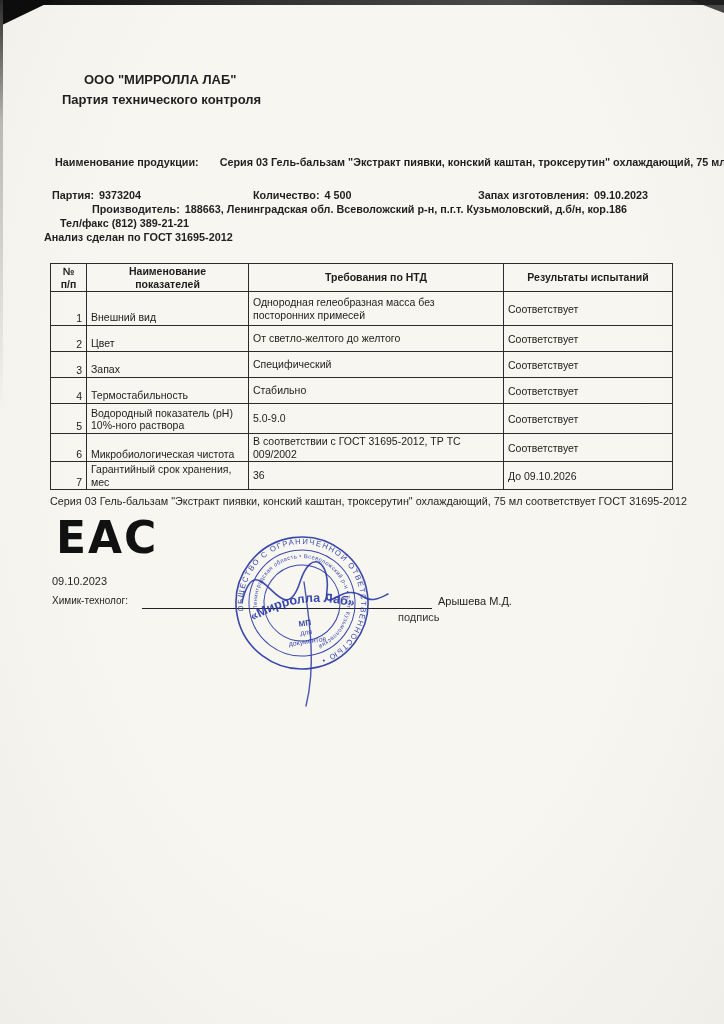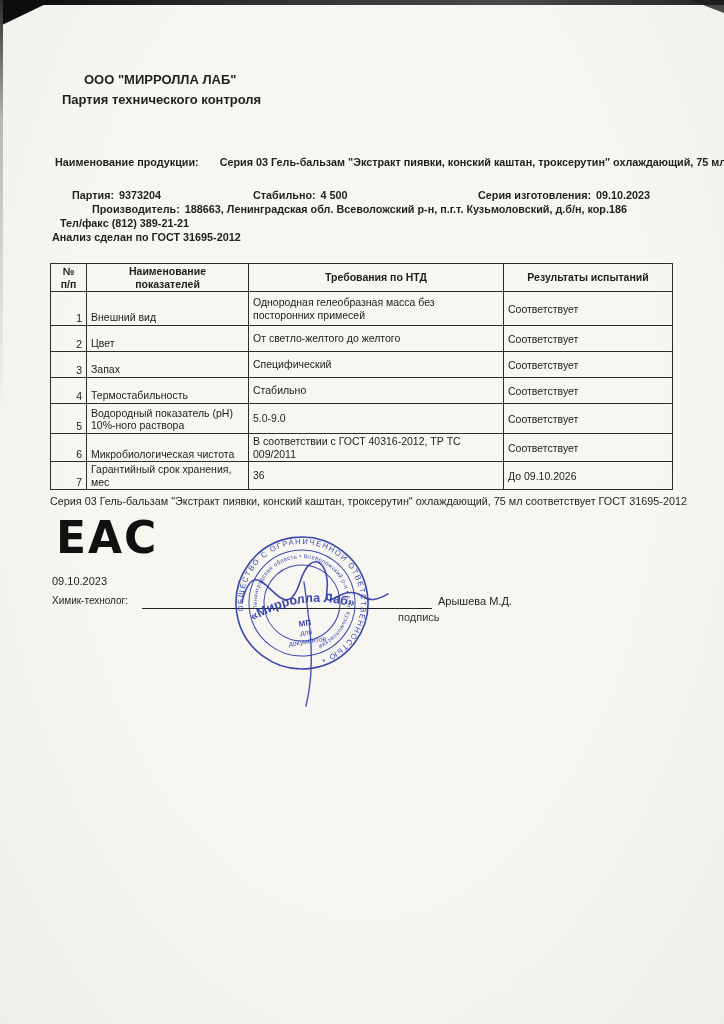--- a/index.html
+++ b/index.html
@@ -17,26 +17,26 @@
   .corner-tr{top:0;right:0;width:0;height:0;border-top:13px solid #1d1d1d;border-left:34px solid transparent;opacity:.8;}
   .edge-left{top:0;left:0;bottom:0;width:3px;background:linear-gradient(#2a2a2a,#b9b9b2 12%,rgba(0,0,0,0) 40%);}
   
   .org{left:84px;top:72px;font-size:13px;}
   .dept{left:62px;top:92px;font-size:13px;}
   .title{left:0;right:0;top:120px;text-align:center;font-size:15px;letter-spacing:.2px;}
   
   .info-line{font-size:10.8px;white-space:nowrap;}
   .product{left:55px;top:156px;}
   .product .val{margin-left:16px;}
-  .batch{left:52px;top:189px;margin-left:20px;}
+  .batch{left:52px;top:189px;}
   .qty{left:253px;top:189px;}
   .made{left:478px;top:189px;}
   .mfr{left:52px;top:203px;padding-left:40px;}
   .phone{left:60px;top:217px;}
-  .analysis{left:52px;top:231px;}
+  .analysis{left:44px;top:231px;}
   .lbl{margin-right:5px;text-align:center;}
   
   .tbl-wrap{left:50px;top:263px;}
   table.qtable{border-collapse:collapse;width:622px;table-layout:fixed;font-size:10.5px;color:#1c1c1c;}
   table.qtable th,table.qtable td{border:1px solid #2b2b2b;padding:1px 4px;overflow:hidden;}
   table.qtable th{font-weight:bold;text-align:center;vertical-align:middle;white-space:pre-line;line-height:1.15;}
   td.c-num{text-align:right;vertical-align:bottom;padding-right:2px;}
   td.c-name{vertical-align:bottom;white-space:pre-line;line-height:1.2;}
   td.c-req{vertical-align:middle;line-height:1.2;}
   td.c-res{vertical-align:middle;}
@@ -67,24 +67,24 @@
   <div class="abs org b">ООО "МИРРОЛЛА ЛАБ"</div>
   <div class="abs dept b">Партия технического контроля</div>
 
   <div class="abs info-line b product">
     <span class="lbl">Наименование продукции:</span><span class="val">Серия 03 Гель-бальзам "Экстракт пиявки, конский каштан, троксерутин" охлаждающий, 75 мл</span>
   </div>
   <div class="abs info-line b batch">
     <span class="lbl">Партия:</span><span>9373204</span>
   </div>
   <div class="abs info-line b qty">
-    <span class="lbl">Стабильно:</span><span>4 500</span>
+    <span class="lbl">Количество:</span><span>4 500</span>
   </div>
   <div class="abs info-line b made">
-    <span class="lbl">Серия изготовления:</span><span>09.10.2023</span>
+    <span class="lbl">Запах изготовления:</span><span>09.10.2023</span>
   </div>
   <div class="abs info-line b mfr">
     <span class="lbl">Производитель:</span><span>188663, Ленинградская обл. Всеволожский р-н, п.г.т. Кузьмоловский, д.б/н, кор.186</span>
   </div>
   <div class="abs info-line b phone">Тел/факс (812) 389-21-21</div>
   <div class="abs info-line b analysis">Анализ сделан по ГОСТ 31695-2012</div>
 
   <div class="abs tbl-wrap">
     <table class="qtable">
       <colgroup>
@@ -131,21 +131,21 @@
         <tr style="height:30px">
           <td class="c-num">5</td>
           <td class="c-name">Водородный показатель (pH)
 10%-ного раствора</td>
           <td class="c-req">5.0-9.0</td>
           <td class="c-res">Соответствует</td>
         </tr>
         <tr style="height:26px">
           <td class="c-num">6</td>
           <td class="c-name">Микробиологическая чистота</td>
-          <td class="c-req">В соответствии с ГОСТ 40316-2012, ТР ТС 009/2011</td>
+          <td class="c-req">В соответствии с ГОСТ 31695-2012, ТР ТС 009/2002</td>
           <td class="c-res">Соответствует</td>
         </tr>
         <tr style="height:24px">
           <td class="c-num">7</td>
           <td class="c-name">Гарантийный срок хранения, мес</td>
           <td class="c-req">36</td>
           <td class="c-res">До 09.10.2026</td>
         </tr>
       </tbody>
     </table>

